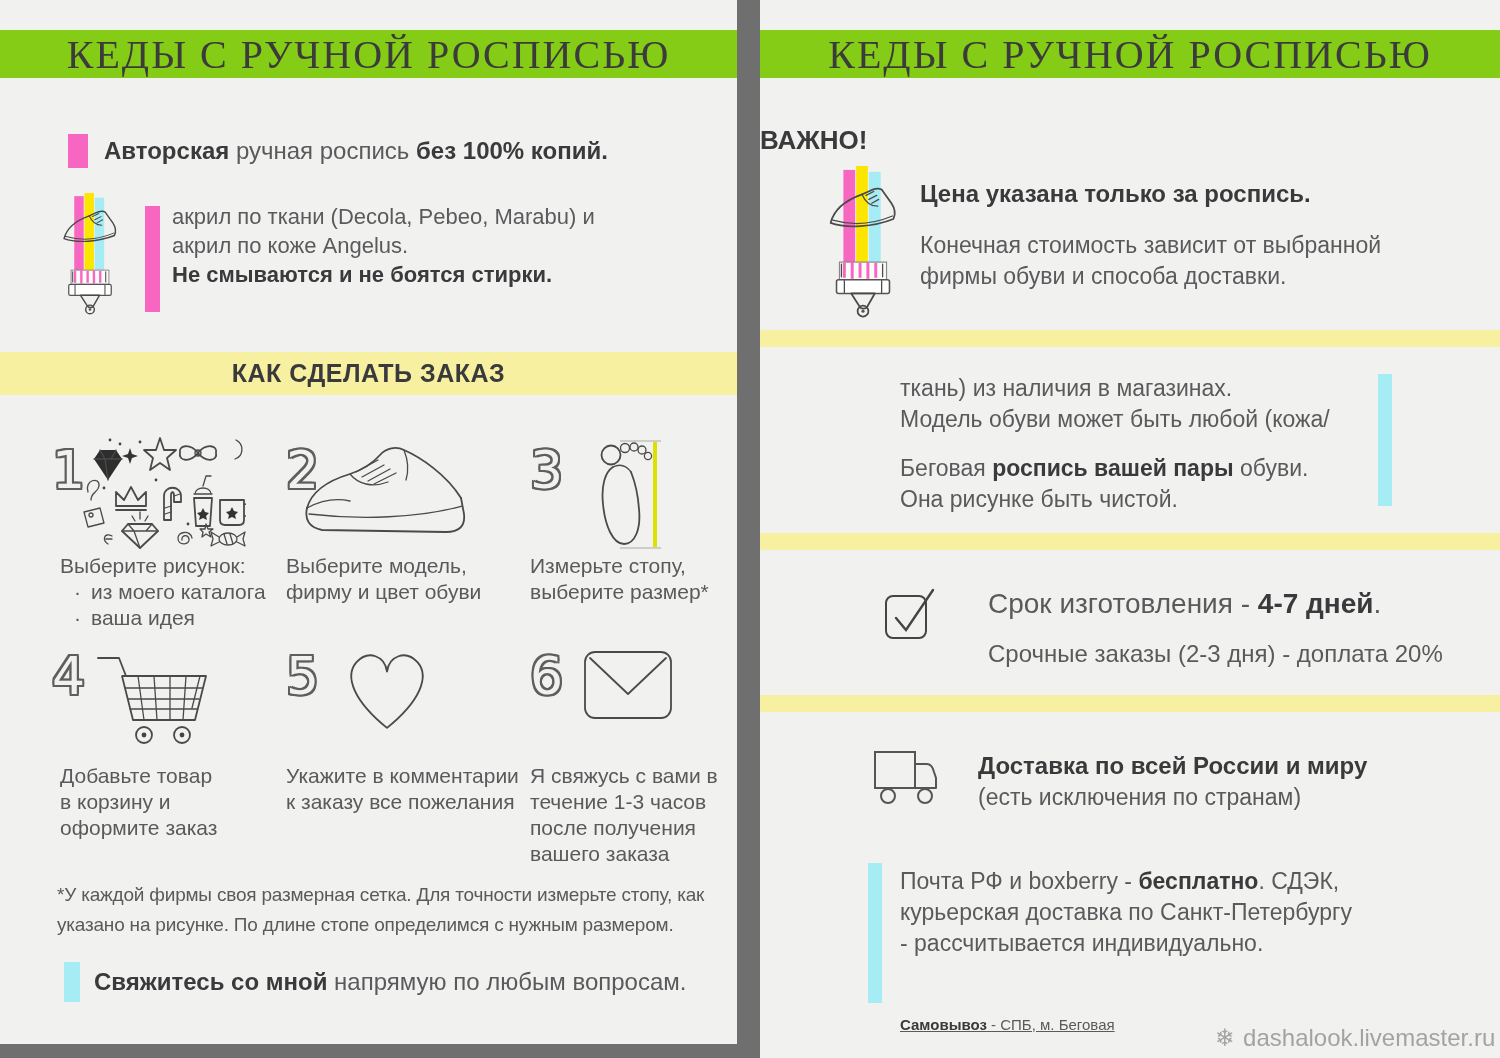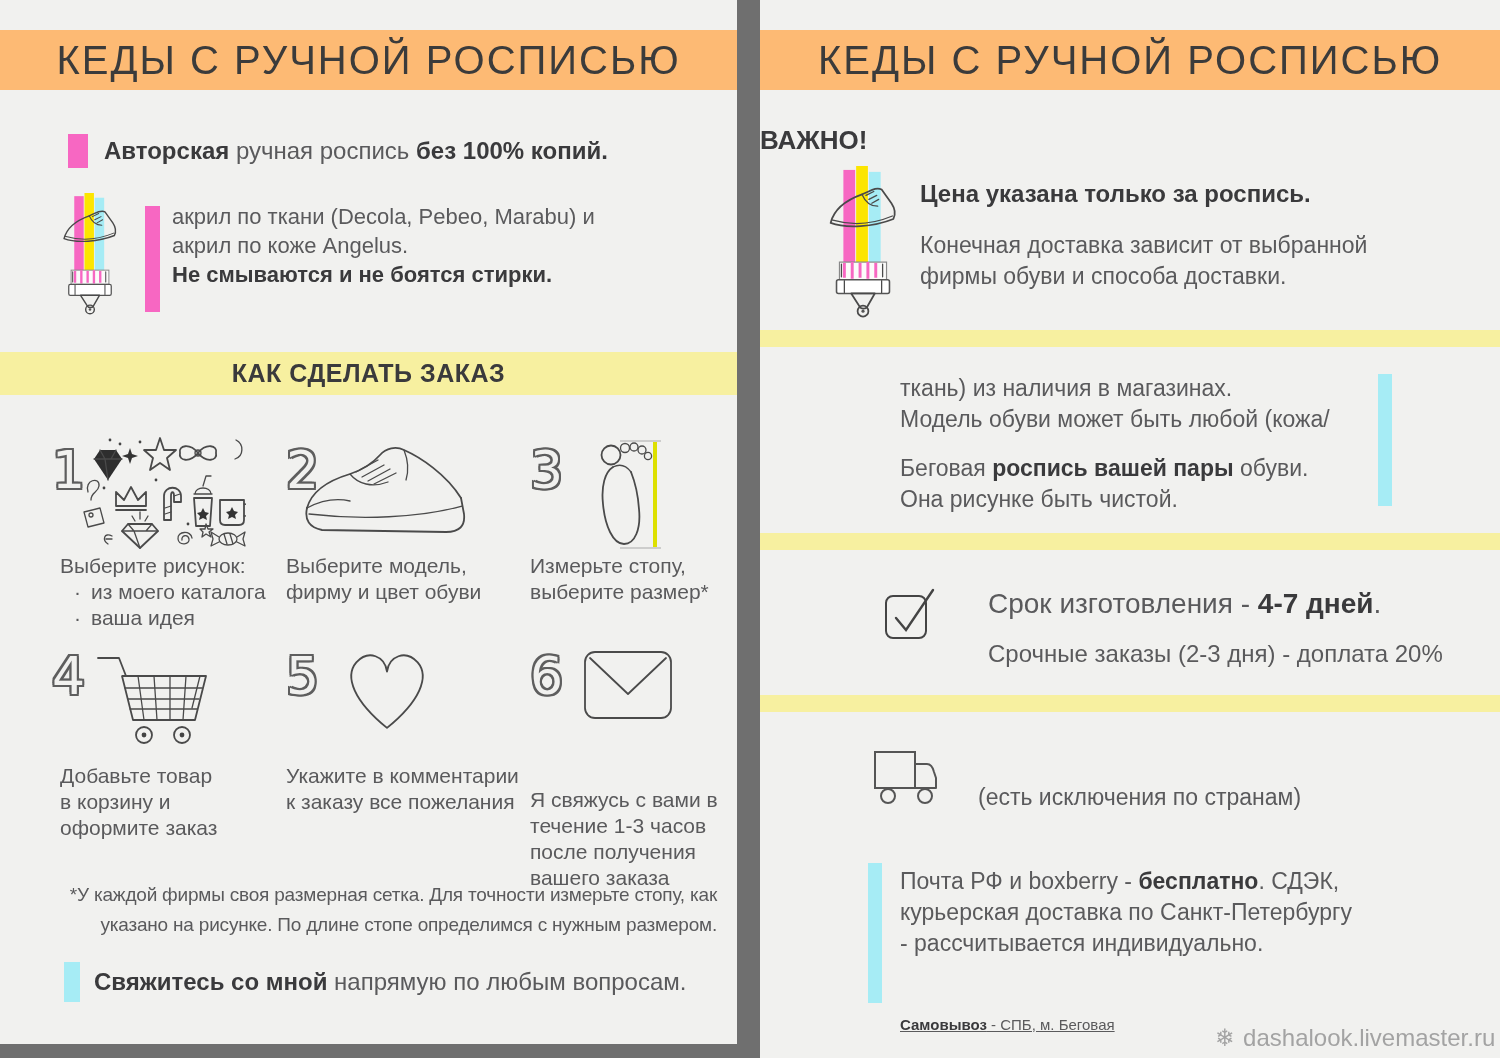--- a/index.html
+++ b/index.html
@@ -2,22 +2,22 @@
 <html><head>
 <meta charset="utf-8">
 <style>
   html,body{margin:0;padding:0;background:#555;}
   .canvas{position:relative;width:1500px;height:1058px;background:#6f6f6f;overflow:hidden;
           font-family:"Liberation Sans","DejaVu Sans",sans-serif;}
   .panel{position:absolute;background:#f1f1ef;}
   .panel-left{left:0;top:0;width:737px;height:1044px;}
   .panel-right{left:760px;top:0;width:740px;height:1058px;}
 
-  .header-bar{position:absolute;left:0;right:0;top:30px;height:60px;background:#fdba74;
-              display:flex;align-items:center;justify-content:center;}
+  .header-bar{position:absolute;left:0;right:0;top:30px;height:48px;background:#84cc16;
+              display:flex;align-items:center;justify-content:center;font-family:Liberation Serif, serif;}
   .header-title{font-size:40px;color:#3b3b3b;letter-spacing:2px;font-weight:400;}
 
   .chip{display:inline-block;background:#f767c2;}
   .chip-cyan{background:#a6ecf5;}
 
   .txt{color:#5a5a5c;}
   .b{color:#3a3a3c;font-weight:700;}
 
   
   .intro{position:absolute;left:68px;top:134px;display:flex;align-items:center;gap:16px;}
@@ -36,21 +36,21 @@
     text-shadow:-2px -2px 0 #5e5e5e,2px -2px 0 #5e5e5e,-2px 2px 0 #5e5e5e,2px 2px 0 #5e5e5e,
                 -2px 0 0 #5e5e5e,2px 0 0 #5e5e5e,0 -2px 0 #5e5e5e,0 2px 0 #5e5e5e;}
   .step-label{position:absolute;font-size:21px;line-height:26px;color:#5a5a5c;}
   .bullet-row{display:flex;gap:10px;padding-left:14px;}
   .dot{color:#5a5a5c;}
   .icon{position:absolute;}
   svg .ln{stroke:#4a4a4a;fill:none;stroke-width:1.8;stroke-linecap:round;stroke-linejoin:round;}
   svg .thin{stroke-width:1.3;}
 
   .footnote{position:absolute;left:57px;top:880px;width:660px;font-size:19px;line-height:30px;
-            letter-spacing:-0.2px;color:#5a5a5c;text-align:right;}
+            letter-spacing:-0.2px;color:#5a5a5c;}
   .contact{position:absolute;left:64px;top:962px;display:flex;align-items:center;gap:14px;}
   .contact .chip-cyan{width:16px;height:40px;}
   .contact-text{font-size:24px;}
 
   
   .important{position:absolute;left:0;right:0;top:125px;text-align:left;font-size:26px;}
   .brush-icon-right{position:absolute;left:66px;top:166px;}
   .price-bold{position:absolute;left:160px;top:180px;font-size:24px;}
   .price-lines{position:absolute;left:160px;top:230px;font-size:23px;line-height:31px;}
 
@@ -239,21 +239,21 @@
       <div>к заказу все пожелания</div>
     </div>
 
     <div class="step-num" style="left:530px;top:650px;">6</div>
     <div class="icon" style="left:582px;top:648px;">
       <svg width="92" height="74" viewBox="0 0 92 72">
         <rect class="ln" stroke-width="2.2" x="3" y="3" width="86" height="66" rx="10"></rect>
         <path class="ln" stroke-width="2.2" d="M8,9 L46,45 L84,9"></path>
       </svg>
     </div>
-    <div class="step-label" style="left:530px;top:763px;margin-top:24px;">
+    <div class="step-label" style="left:530px;top:763px;">
       <div>Я свяжусь с вами в</div>
       <div>течение 1-3 часов</div>
       <div>после получения</div>
       <div>вашего заказа</div>
     </div>
 
     <div class="footnote">
       <div>*У каждой фирмы своя размерная сетка. Для точности измерьте стопу, как</div>
       <div>указано на рисунке. По длине стопе определимся с нужным размером.</div>
     </div>
@@ -287,21 +287,21 @@
         <rect x="10" y="116" width="54" height="14" rx="2" fill="#fff" stroke="#555" stroke-width="1.6"></rect>
         <path class="ln thin" d="M18,117 V129 M56,117 V129"></path>
         <path class="ln" d="M25,130 L49,130 L41,144 C40,146 35,146 34,144 Z"></path>
         <circle class="ln" cx="37" cy="148" r="5.5"></circle>
         <circle cx="37" cy="148" r="1.6" fill="#555"></circle>
       </svg>
     </div>
 
     <div class="price-bold b">Цена указана только за роспись.</div>
     <div class="price-lines txt">
-      <div>Конечная доставка зависит от выбранной</div>
+      <div>Конечная стоимость зависит от выбранной</div>
       <div>фирмы обуви и способа доставки.</div>
     </div>
 
     <div class="divider d1"></div>
 
     <div class="model-block txt">
       <div>ткань) из наличия в магазинах.</div>
       <div>Модель обуви может быть любой (кожа/</div>
       <div class="model-gap"></div>
       <div><span>Беговая </span><span class="b">роспись вашей пары</span><span> обуви.</span></div>
@@ -323,20 +323,21 @@
     <div class="divider d3"></div>
 
     <div class="truck-icon icon">
       <svg width="70" height="58" viewBox="0 0 70 58">
         <rect x="2" y="4" width="40" height="36" fill="none" stroke="#555" stroke-width="2"></rect>
         <path d="M42,16 H54 C58,16 60,20 61,24 L63,30 V40 H42" fill="none" stroke="#555" stroke-width="2" stroke-linejoin="round"></path>
         <circle cx="15" cy="48" r="7" fill="none" stroke="#555" stroke-width="2"></circle>
         <circle cx="52" cy="48" r="7" fill="none" stroke="#555" stroke-width="2"></circle>
       </svg>
     </div>
+    <div class="delivery1 b">Доставка по всей России и миру</div>
     <div class="delivery2 txt">(есть исключения по странам)</div>
 
     <div class="cyan-bar-l"></div>
     <div class="post-block txt">
       <div><span>Почта РФ и boxberry - </span><span class="b">бесплатно</span><span>. СДЭК,</span></div>
       <div>курьерская доставка по Санкт-Петербургу</div>
       <div>- рассчитывается индивидуально.</div>
     </div>
     <div class="pickup txt"><span class="b">Самовывоз</span><span> - СПБ, м. Беговая</span></div>
 

